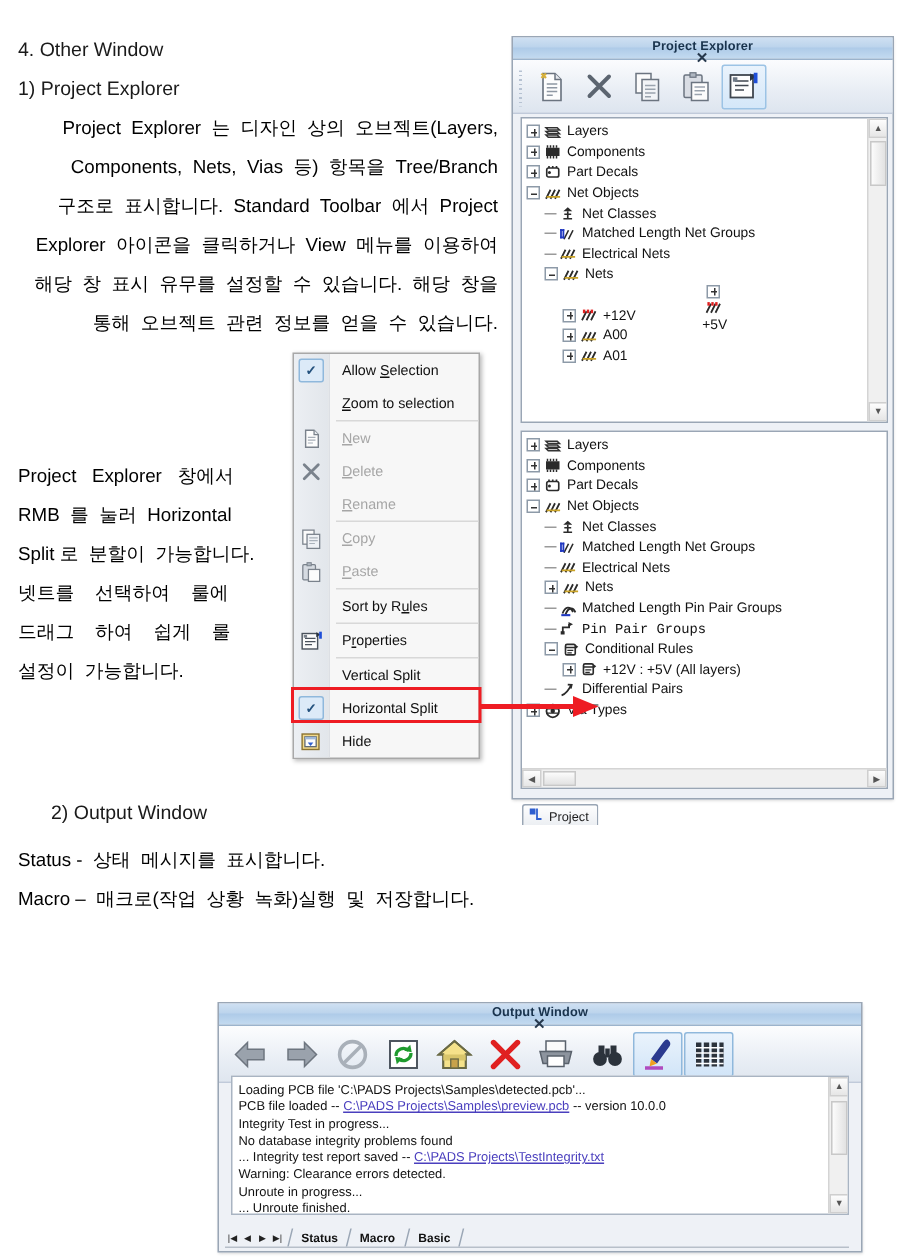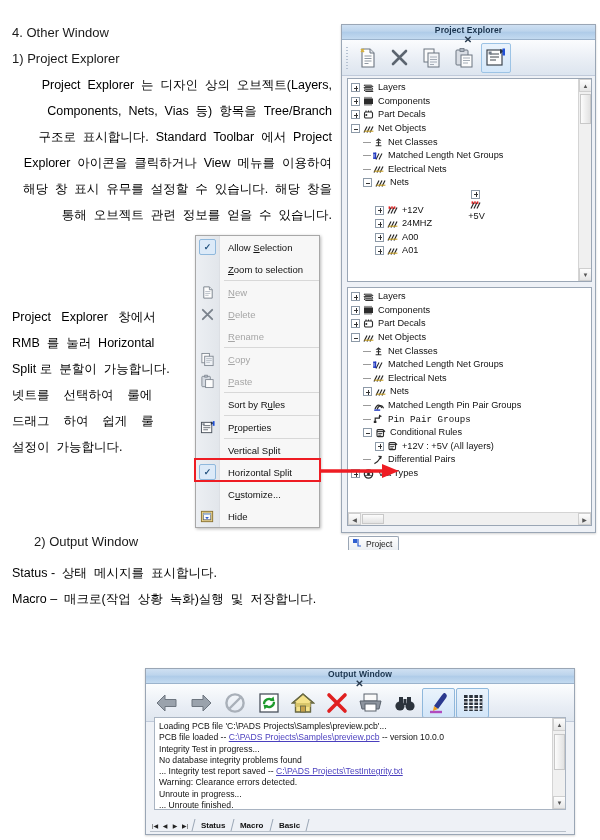--- a/index.html
+++ b/index.html
@@ -368,34 +368,20 @@
           <span class="ico">
             <svg width="13" height="12" viewBox="0 0 13 12">
               <g stroke="#2b2b2b" stroke-width="1.2" fill="none">
                 <path d="M2 9.5l3-6M5 9.5l3-6M8 9.5l3-6"></path>
               </g>
               <g stroke="#c9a227" stroke-width="1.1">
                 <path d="M2.4 8.2h9"></path>
               </g>
             </svg>
           </span>
-          <span class="lbl">24MHZ</span>
-        </div>
-        <div class="node" style="padding-left: 24px;">
-          <span class="exp plus"></span>
-          <span class="ico">
-            <svg width="13" height="12" viewBox="0 0 13 12">
-              <g stroke="#2b2b2b" stroke-width="1.2" fill="none">
-                <path d="M2 9.5l3-6M5 9.5l3-6M8 9.5l3-6"></path>
-              </g>
-              <g stroke="#c9a227" stroke-width="1.1">
-                <path d="M2.4 8.2h9"></path>
-              </g>
-            </svg>
-          </span>
           <span class="lbl">A00</span>
         </div>
         <div class="node" style="padding-left: 24px;">
           <span class="exp plus"></span>
           <span class="ico">
             <svg width="13" height="12" viewBox="0 0 13 12">
               <g stroke="#2b2b2b" stroke-width="1.2" fill="none">
                 <path d="M2 9.5l3-6M5 9.5l3-6M8 9.5l3-6"></path>
               </g>
               <g stroke="#c9a227" stroke-width="1.1">
@@ -696,23 +682,20 @@
       </div>
       <div class="msep"></div>
       <div class="mi">
         <span class="mtxt">Vertical Split</span>
       </div>
       <div class="mi">
         <span class="chk">✓</span>
         <span class="mtxt">Horizontal Split</span>
       </div>
       <div class="mi">
-        <span class="mtxt">C<span class="u">u</span>stomize...</span>
-      </div>
-      <div class="mi">
         <span class="mico">
           <svg width="15" height="15" viewBox="0 0 16 16">
             <rect x="1.5" y="2.5" width="12" height="11" fill="#f2d98a" stroke="#8a7230" stroke-width="1"></rect>
             <rect x="3.5" y="4.5" width="8" height="7" fill="#fcfcfc" stroke="#5c6570" stroke-width=".9"></rect>
             <rect x="3.5" y="4.5" width="8" height="1.8" fill="#9fb8d8"></rect>
             <path d="M5.5 8.5h4l-2 2.5z" fill="#2f5fd0"></path>
           </svg>
         </span>
         <span class="mtxt">Hide</span>
       </div>
@@ -803,21 +786,21 @@
         </g>
         <g stroke="#fff" stroke-width="1">
             <path d="M4 7.5h18.4M4 11h18.4M4 14.5h18.4M4 18h18.4"></path>
           </g>
       </svg>
     </div>
   </div>
 
   <div class="out-log">
     <div id="log-lines" style="padding-top:3px; position:absolute; left:0; top:0; right:13px;">
-        <div class="log-line">Loading PCB file 'C:\PADS Projects\Samples\preview.pcb'...</div>
+        <div class="log-line">Loading PCB file 'C:\PADS Projects\Samples\detected.pcb'...</div>
         <div class="log-line">PCB file loaded -- <a href="#">C:\PADS Projects\Samples\preview.pcb</a> -- version 10.0.0</div>
         <div class="log-line">Integrity Test in progress...</div>
         <div class="log-line">No database integrity problems found</div>
         <div class="log-line">... Integrity test report saved -- <a href="#">C:\PADS Projects\TestIntegrity.txt</a></div>
         <div class="log-line">Warning: Clearance errors detected.</div>
         <div class="log-line">Unroute in progress...</div>
         <div class="log-line">... Unroute finished.</div>
       </div>
     <div class="vsb">
       <div class="ar up">▲</div>

